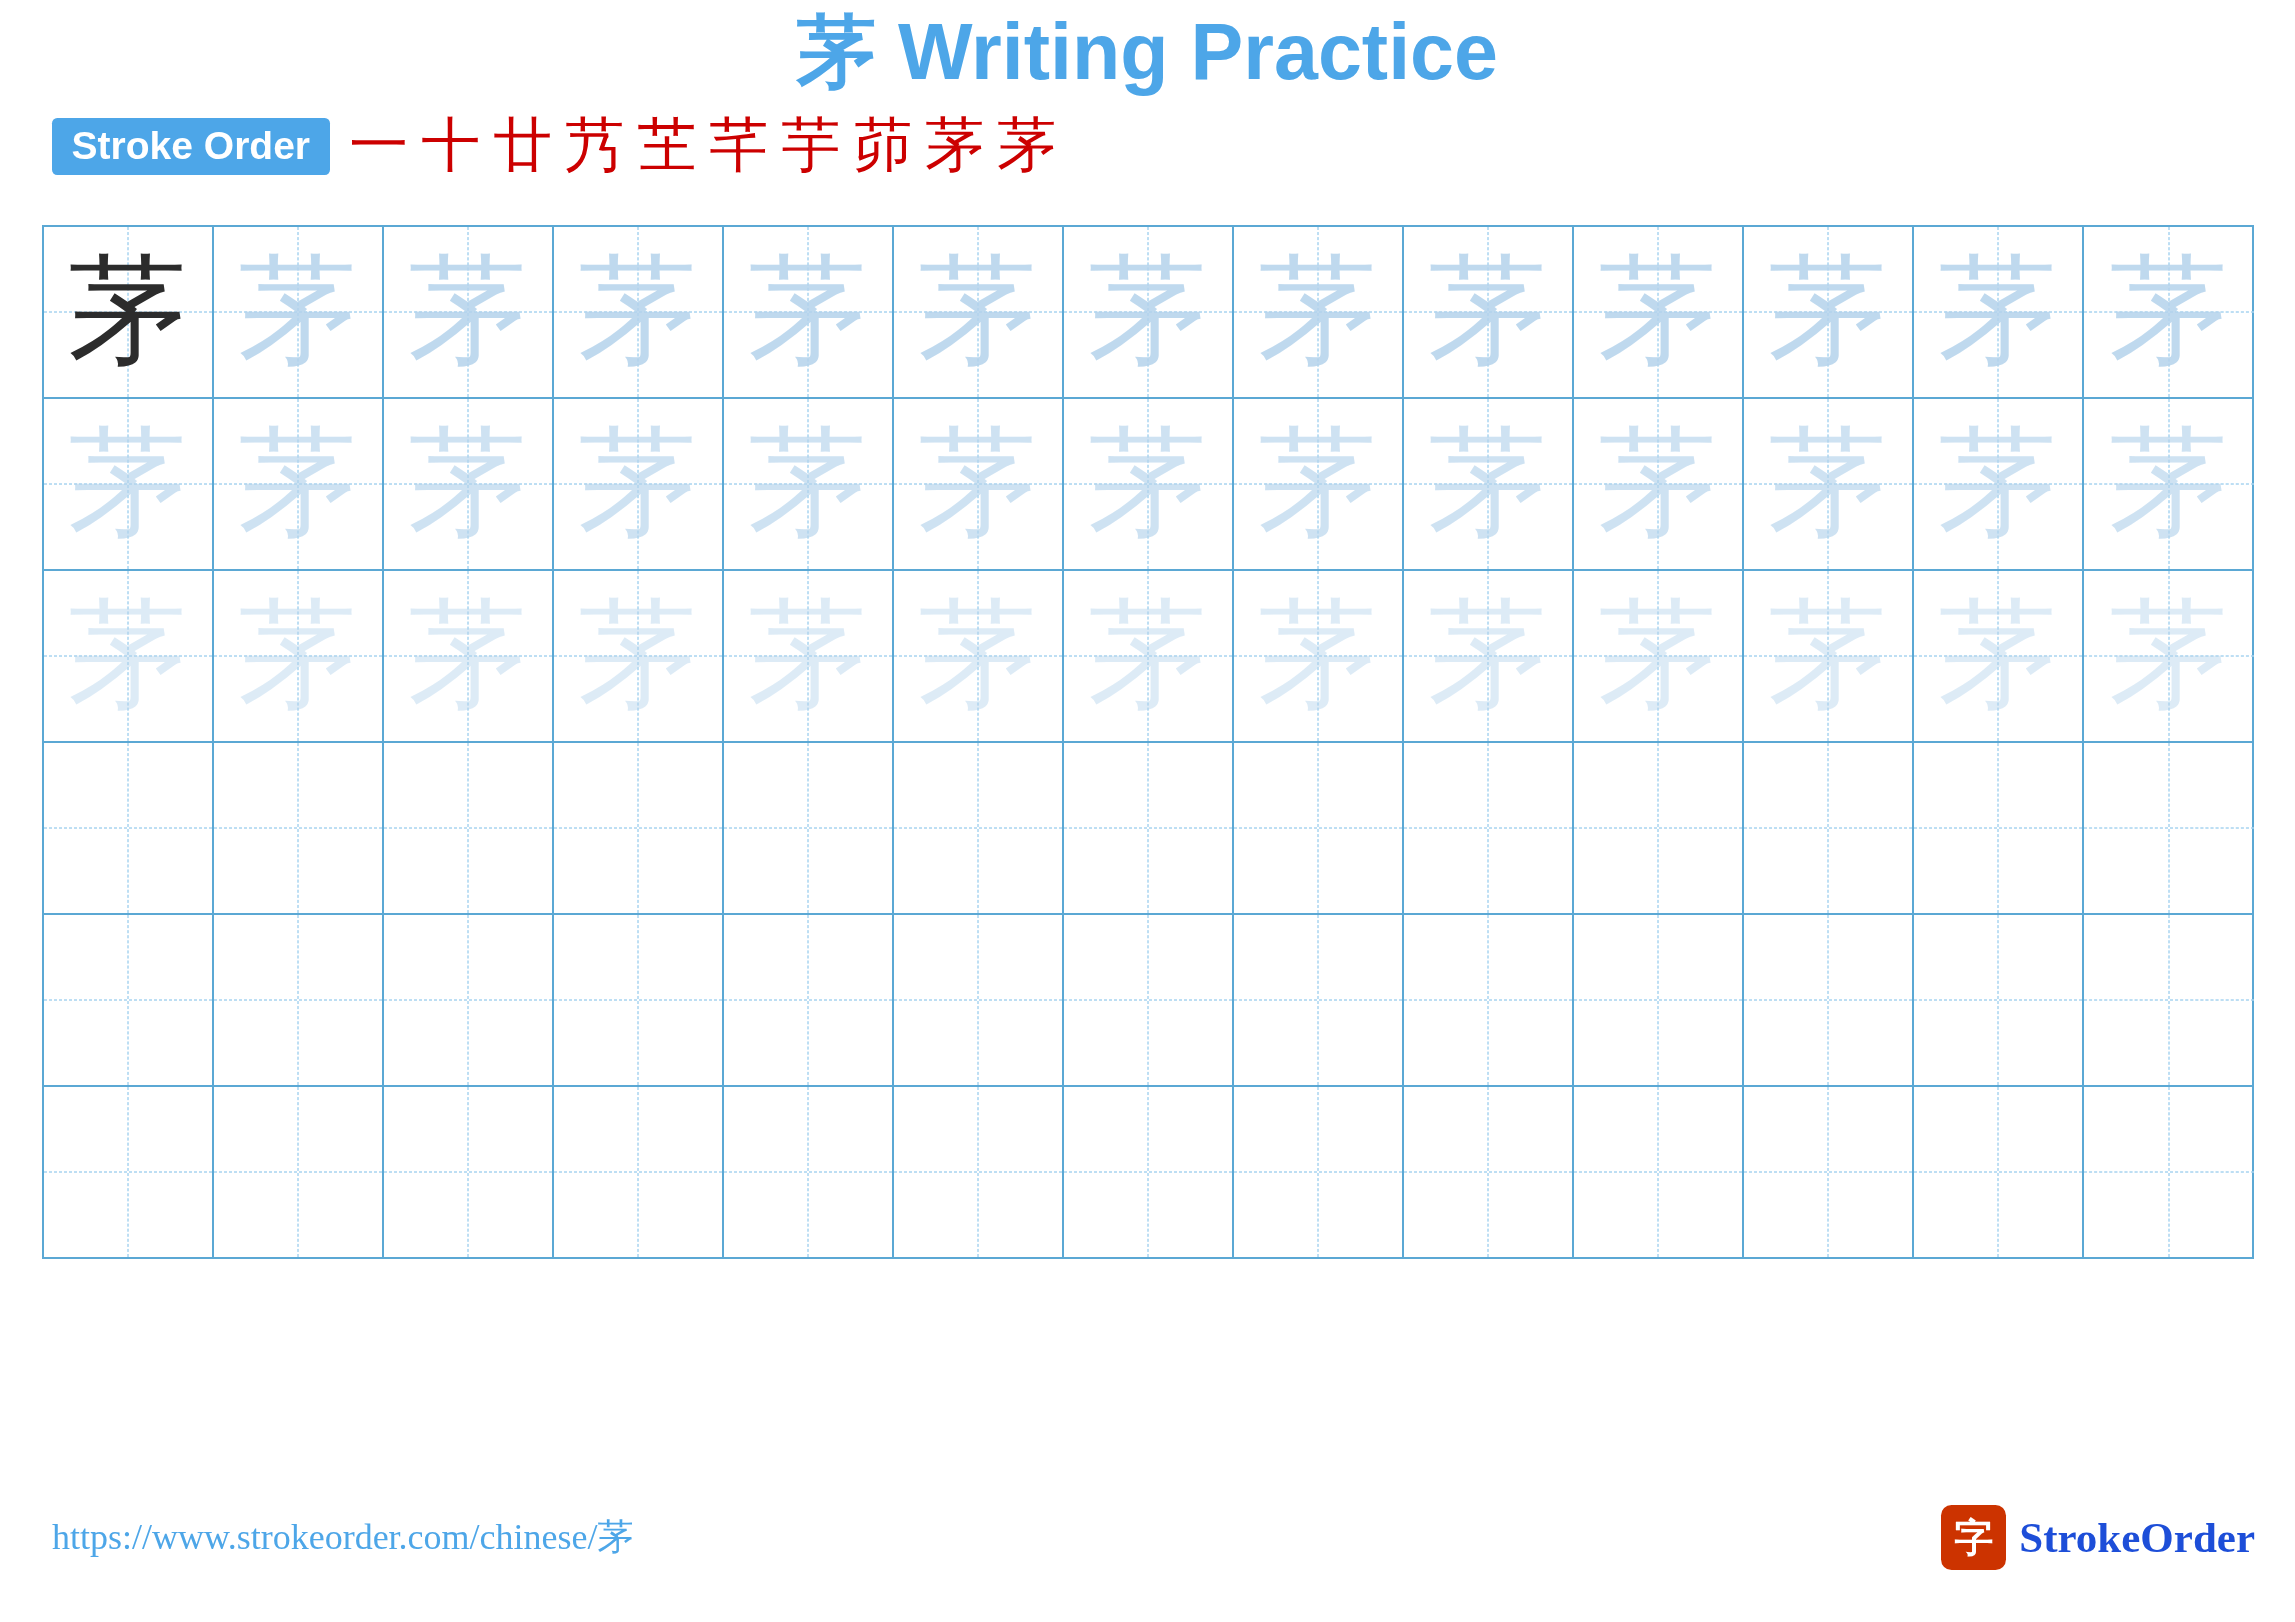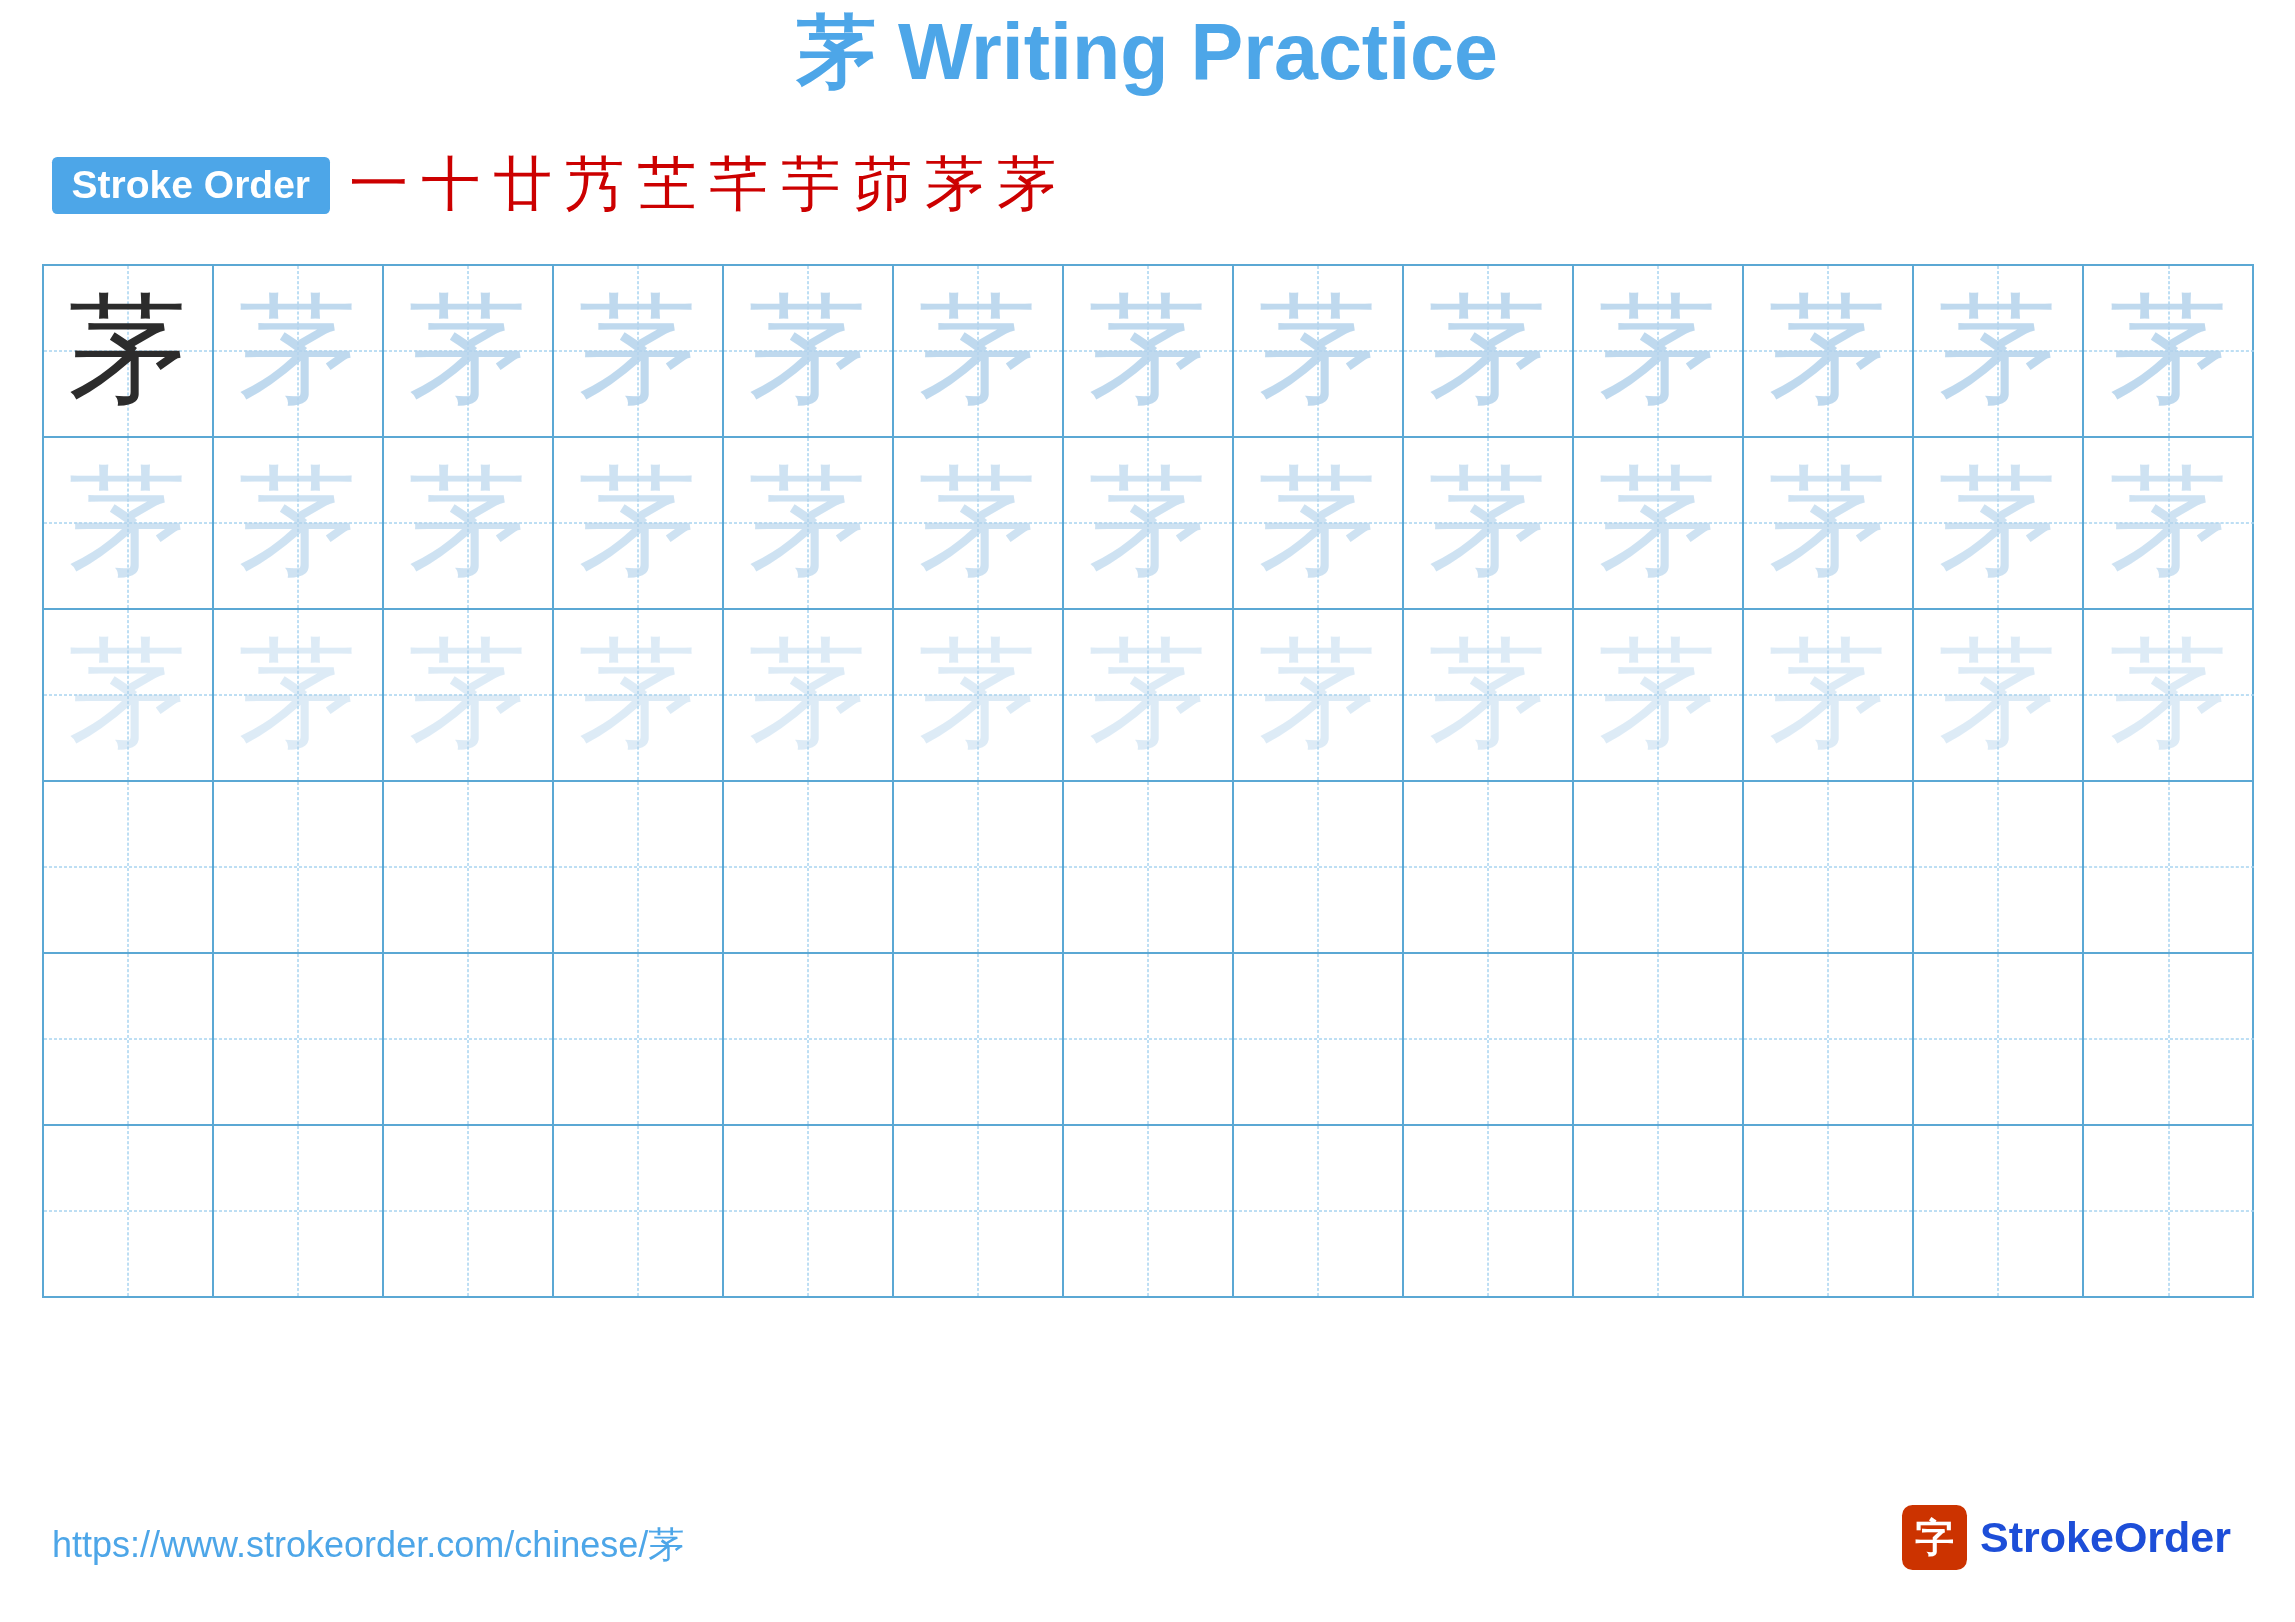--- a/index.html
+++ b/index.html
@@ -33,21 +33,20 @@
       font-family: Arial, sans-serif;
     }
     .title-char {
       color: #4da6e8;
     }
 
     
     .stroke-order-section {
       display: flex;
       align-items: center;
-      margin-top: 39px;
       margin-left: 52px;
       align-self: flex-start;
       gap: 19.6px;
     }
     .stroke-order-badge {
       background: #4da6e8;
       color: #fff;
       font-size: 39px;
       font-weight: bold;
       padding: 6.5px 19.6px;
@@ -158,24 +157,25 @@
     }
     .practice-char.ghost-light {
       color: rgba(180, 210, 235, 0.45);
     }
 
     
     .footer {
       position: absolute;
       bottom: 52px;
       left: 52px;
-      right: 64px;
+      right: 40px;
       display: flex;
-      align-items: flex-end;
+      align-items: center;
       justify-content: space-between;
+      font-family: Liberation Serif, serif;
     }
     .footer-url {
       font-size: 36px;
       color: #4da6e8;
     }
     .footer-logo {
       display: flex;
       align-items: center;
       gap: 13px;
     }

